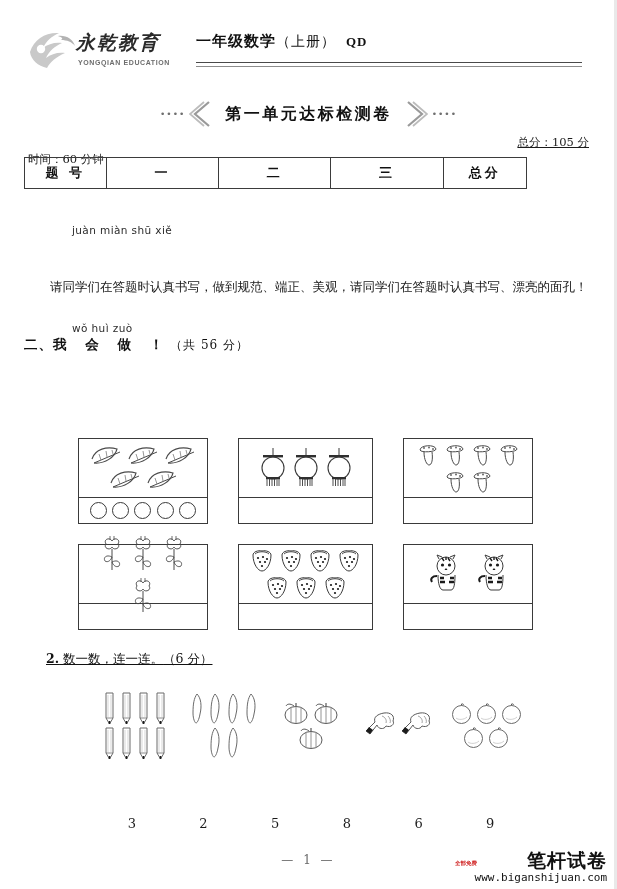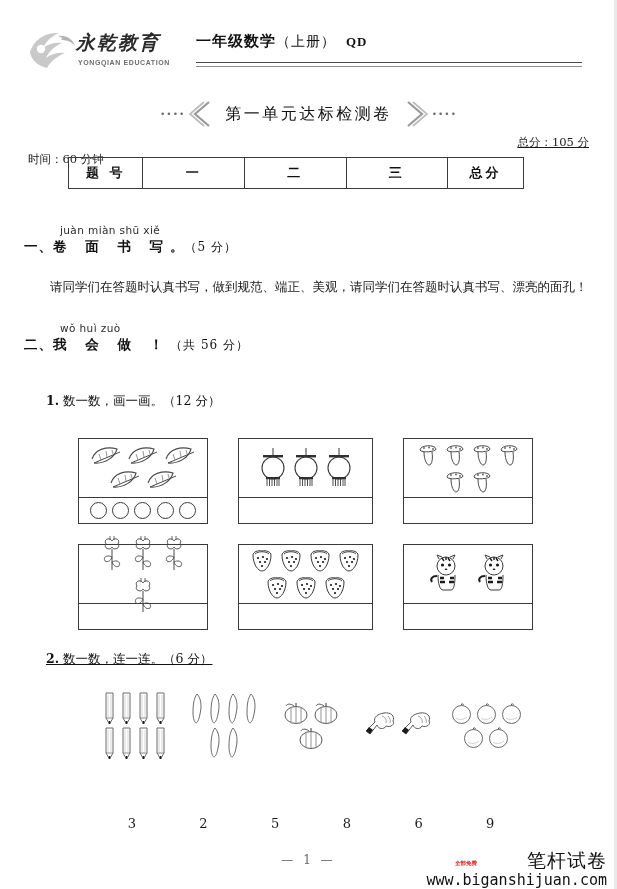--- a/index.html
+++ b/index.html
@@ -24,43 +24,43 @@
   .head-title{position:absolute;left:196px;top:8px;font-family:"DejaVu Sans","Liberation Sans",sans-serif;
               font-size:15px;font-weight:700;letter-spacing:1px;color:#111;white-space:nowrap;}
   .head-title .sub{font-size:14px;font-weight:400;}
   .head-title .qd{font-family:Liberation Serif, serif;font-size:13px;letter-spacing:1px;margin-left:10px;}
   .head-rule{position:absolute;left:196px;top:38px;width:386px;height:0;border-top:1.6px solid #4a4a4a;}
   .head-rule2{position:absolute;left:196px;top:42px;width:386px;height:0;border-top:0.8px solid #8d8d8d;}
 
   
   .exam-title-row{position:absolute;left:0;top:98px;width:617px;height:32px;display:flex;
                   align-items:center;justify-content:center;gap:14px;}
-  .exam-title{font-size:16px;font-weight:400;letter-spacing:2.5px;color:#111;}
+  .exam-title{font-size:16px;font-weight:700;letter-spacing:2.5px;color:#111;}
   .orn{display:flex;align-items:center;gap:4px;color:#8a8a8a;}
   .orn-dots{font-size:9px;letter-spacing:1px;color:#6f6f6f;}
   .orn svg{display:block;}
 
   
   .meta{position:absolute;left:28px;top:135px;width:561px;height:18px;
         font-family:"DejaVu Serif","Liberation Serif",serif;font-size:11.5px;color:#1b1b1b;}
   .meta .left{position:absolute;left:0;top:0;margin-top:17px;}
   .meta .right{position:absolute;right:0;top:0;text-decoration:underline;}
 
   
-  .score-table{position:absolute;left:24px;top:157px;width:456px;border-collapse:collapse;margin-left:44px;}
+  .score-table{position:absolute;left:24px;top:157px;width:503px;border-collapse:collapse;}
   .score-table td{border:1px solid #3b3b3b;height:28px;text-align:center;vertical-align:middle;
                   font-size:13px;font-weight:700;letter-spacing:3px;color:#111;}
   .score-table td.k{width:96px;}
   .score-table td.n{width:135px;}
   .score-table td.t{width:98px;}
 
   
   .sec{position:absolute;left:24px;width:560px;}
   .pinyin{font-family:"DejaVu Sans","Liberation Sans",sans-serif;font-size:10.5px;color:#2b2b2b;
-          letter-spacing:.4px;margin-left:36px;height:14px;}
+          letter-spacing:.4px;margin-left:48px;height:14px;}
   .sec-title{font-size:13.5px;font-weight:700;color:#111;letter-spacing:1px;white-space:nowrap;}
   .sec-title .sp{letter-spacing:7px;}
   .sec-title .pts{font-family:"DejaVu Serif","Liberation Serif",serif;font-weight:400;font-size:12px;letter-spacing:1px;}
 
   .para{position:absolute;left:24px;width:566px;font-family:"DejaVu Serif","Liberation Serif",serif;
         font-size:12.5px;line-height:30px;color:#1b1b1b;text-align:justify;}
   .para .ind{display:inline-block;width:26px;}
 
   
   .q{position:absolute;left:46px;font-family:"DejaVu Serif","Liberation Serif",serif;font-size:12.5px;color:#111;}
@@ -87,25 +87,25 @@
   .q2-g .gi{position:absolute;left:0;top:0;width:100%;height:100%;display:flex;flex-wrap:wrap;
             align-content:center;justify-content:center;gap:1px 2px;}
   .q2-nums{position:absolute;left:0;top:130px;width:430px;display:flex;justify-content:space-between;}
   .q2-nums span{width:80px;text-align:center;font-family:"DejaVu Serif","Liberation Serif",serif;
                 font-size:13px;color:#1b1b1b;}
 
   
   .pagenum{position:absolute;left:0;top:853px;width:617px;text-align:center;
            font-family:"DejaVu Serif","Liberation Serif",serif;font-size:12px;color:#6a6a6a;letter-spacing:3px;}
   .wm{position:absolute;right:8px;top:848px;width:160px;height:40px;}
-  .wm-cn{position:absolute;right:2px;top:0px;font-size:19px;font-weight:400;color:#111;letter-spacing:1px;
+  .wm-cn{position:absolute;right:2px;top:0px;font-size:19px;font-weight:700;color:#111;letter-spacing:1px;
          font-family:"DejaVu Sans","Liberation Sans",sans-serif;}
   .wm-badge{position:absolute;left:6px;top:12px;font-size:5.5px;color:#cf1f1f;font-weight:700;letter-spacing:0;}
   .wm-url{position:absolute;right:2px;top:23px;font-family:"DejaVu Sans Mono","Liberation Mono",monospace;
-          font-size:15px;color:#111;letter-spacing:0;}
+          font-size:11px;color:#111;letter-spacing:0;}
   .edge{position:absolute;right:0;top:0;width:3px;height:889px;background:#e9e9e9;}
 </style>
 </head>
 <body>
 
 <div class="page">
 
   <div class="header">
     <div class="logo">
       <div class="logo-mark">
@@ -156,40 +156,33 @@
       <td class="n">一</td>
       <td class="n">二</td>
       <td class="n">三</td>
       <td class="t">总分</td>
     </tr>
   </tbody>
     </table>
 
   <div class="sec" style="top:224px;">
     <div class="pinyin">juàn miàn shū xiě</div>
-    <div class="sec-title">
-      <span>一、</span><span class="sp">卷 面 书 写</span><span>。</span><span class="pts">（5 分）</span>
-    </div>
   </div>
 
   <div class="para" style="top:272px;">
     <span class="ind"></span><span>请同学们在答题时认真书写，做到规范、端正、美观，请同学们在答题时认真书写、漂亮的面孔！</span>
   </div>
 
   <div class="sec" style="top:322px;">
     <div class="pinyin">wǒ huì zuò</div>
     <div class="sec-title">
       <span>二、</span><span class="sp">我 会 做 ！</span><span class="pts">（共 56 分）</span>
     </div>
   </div>
 
-  <div class="q" style="top:393px;">
-    <b>1.</b>
-    <span>数一数，画一画。</span><span>（12 分）</span>
-  </div>
 
   <div class="grid1">
 
     <div class="grid-row" style="margin-bottom:20px;">
 
       <div class="cell">
         <div class="top">
           <div class="icons">
             <svg width="34" height="22" viewBox="0 0 34 22">
                 <path d="M3 14 C6 4 18 1 28 4 C26 12 16 19 5 18" fill="none" stroke="#4a4a4a" stroke-width="1.1"></path>

